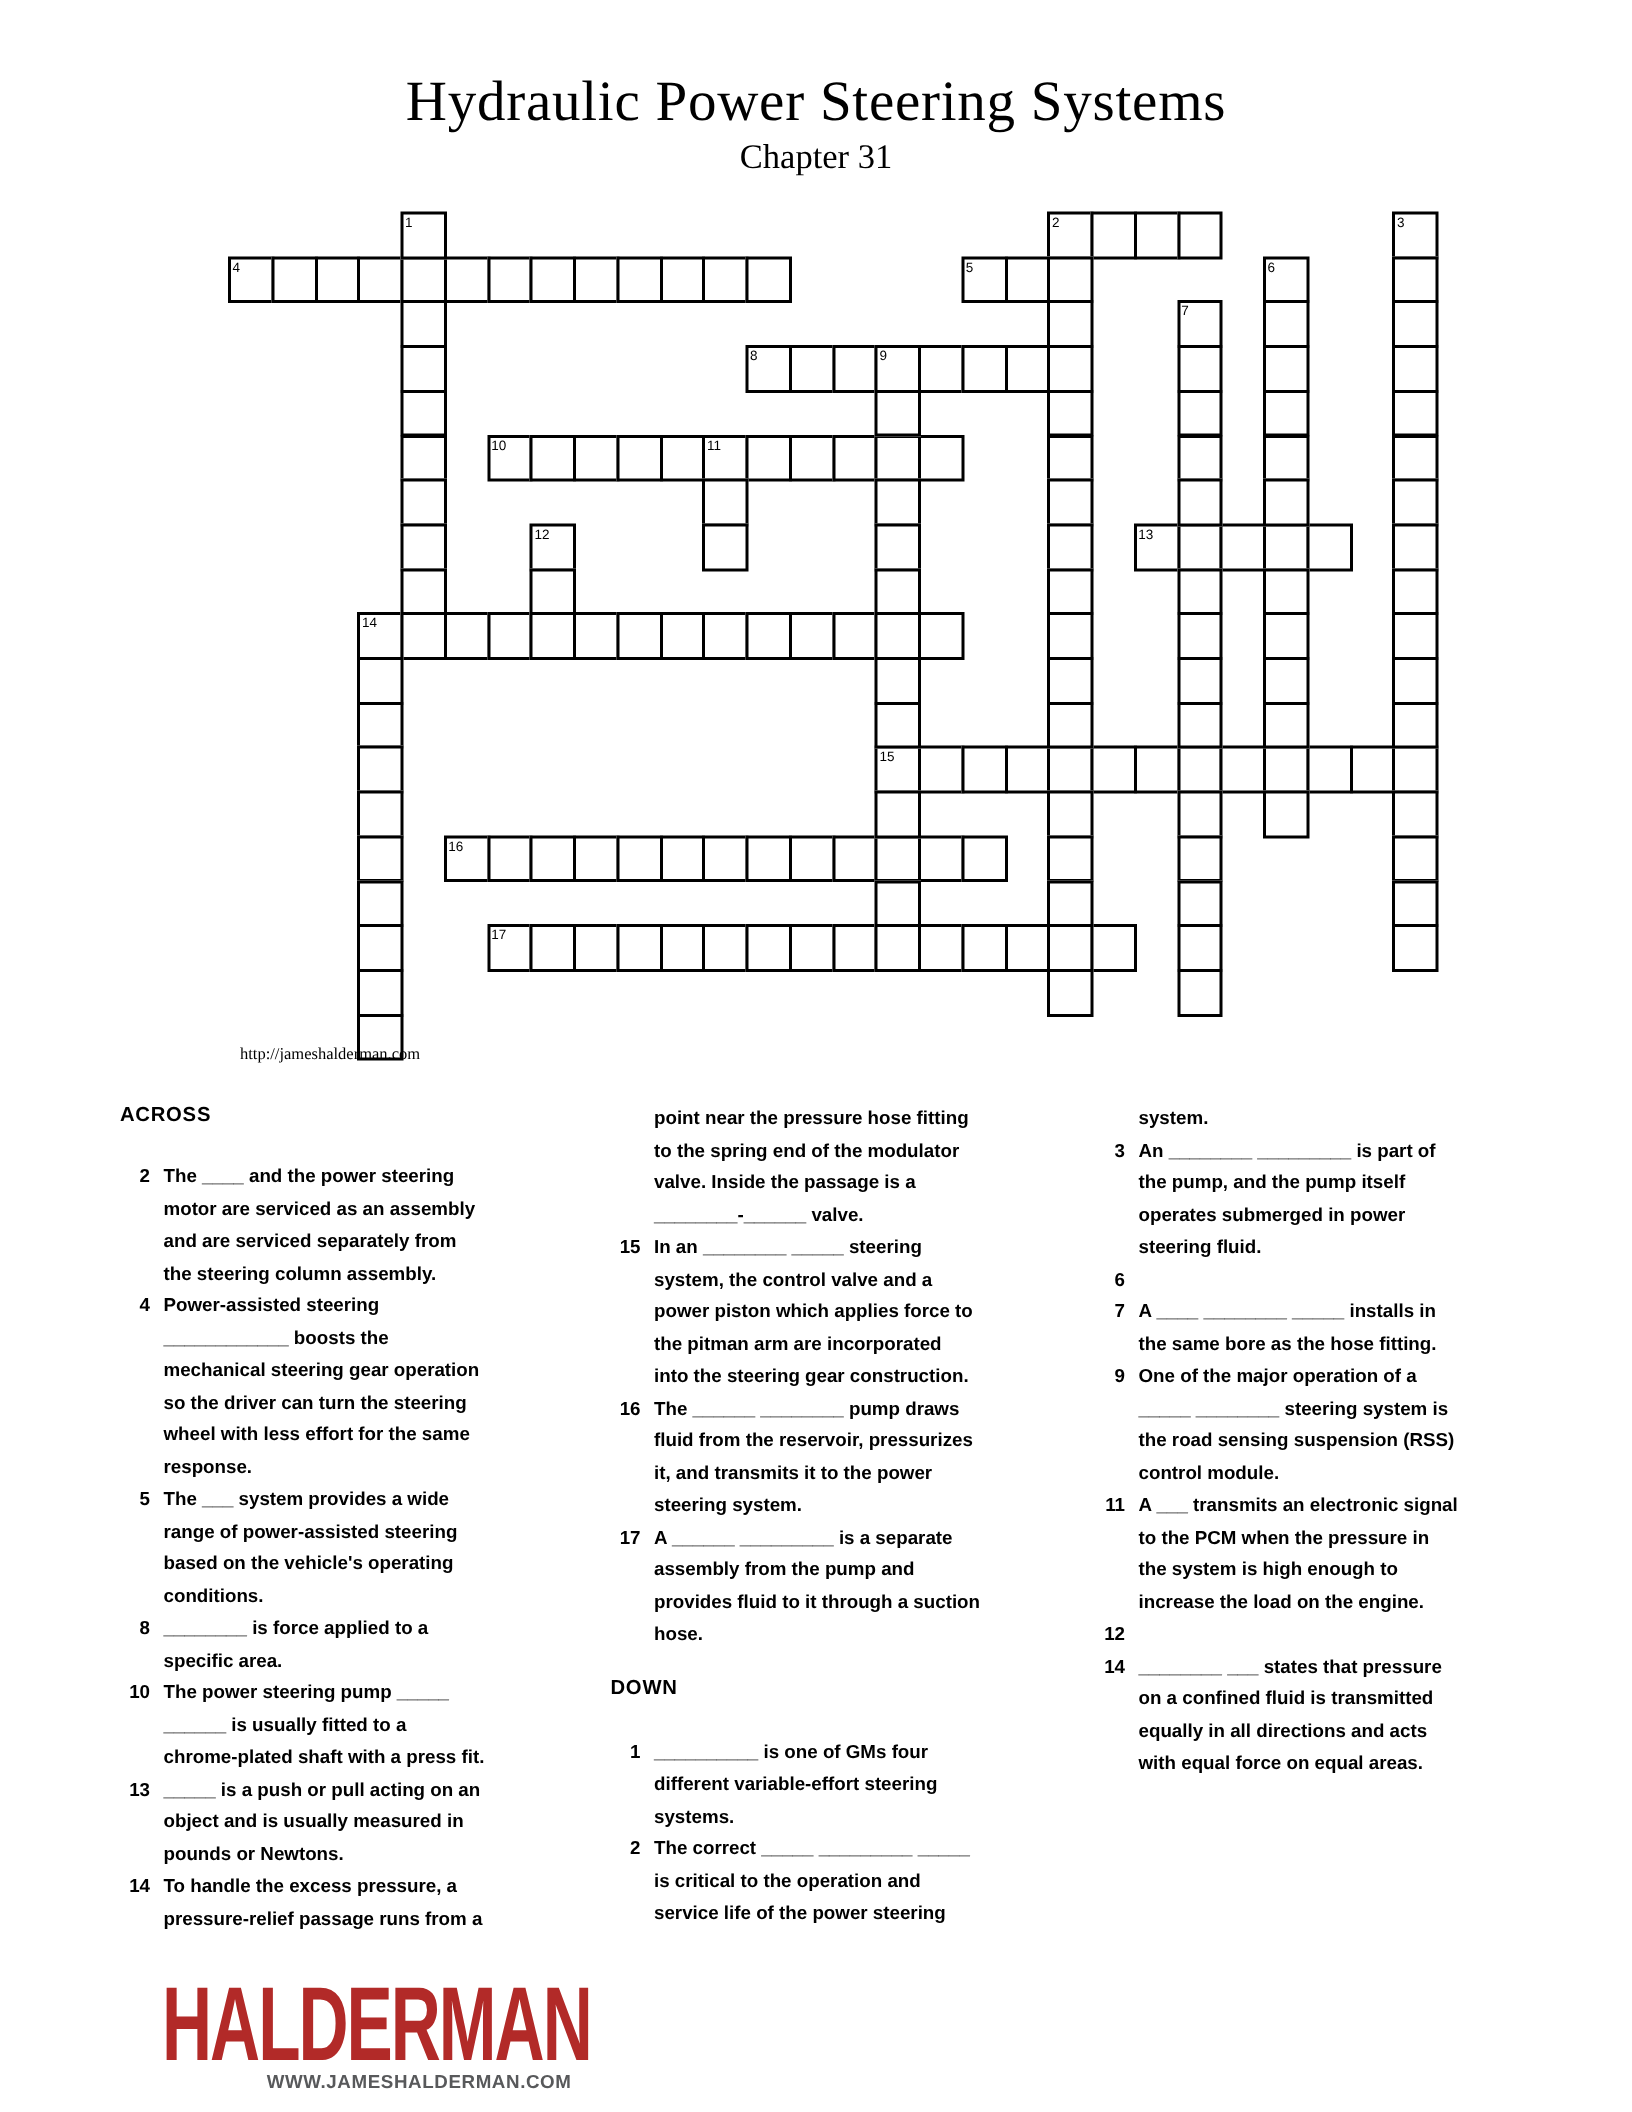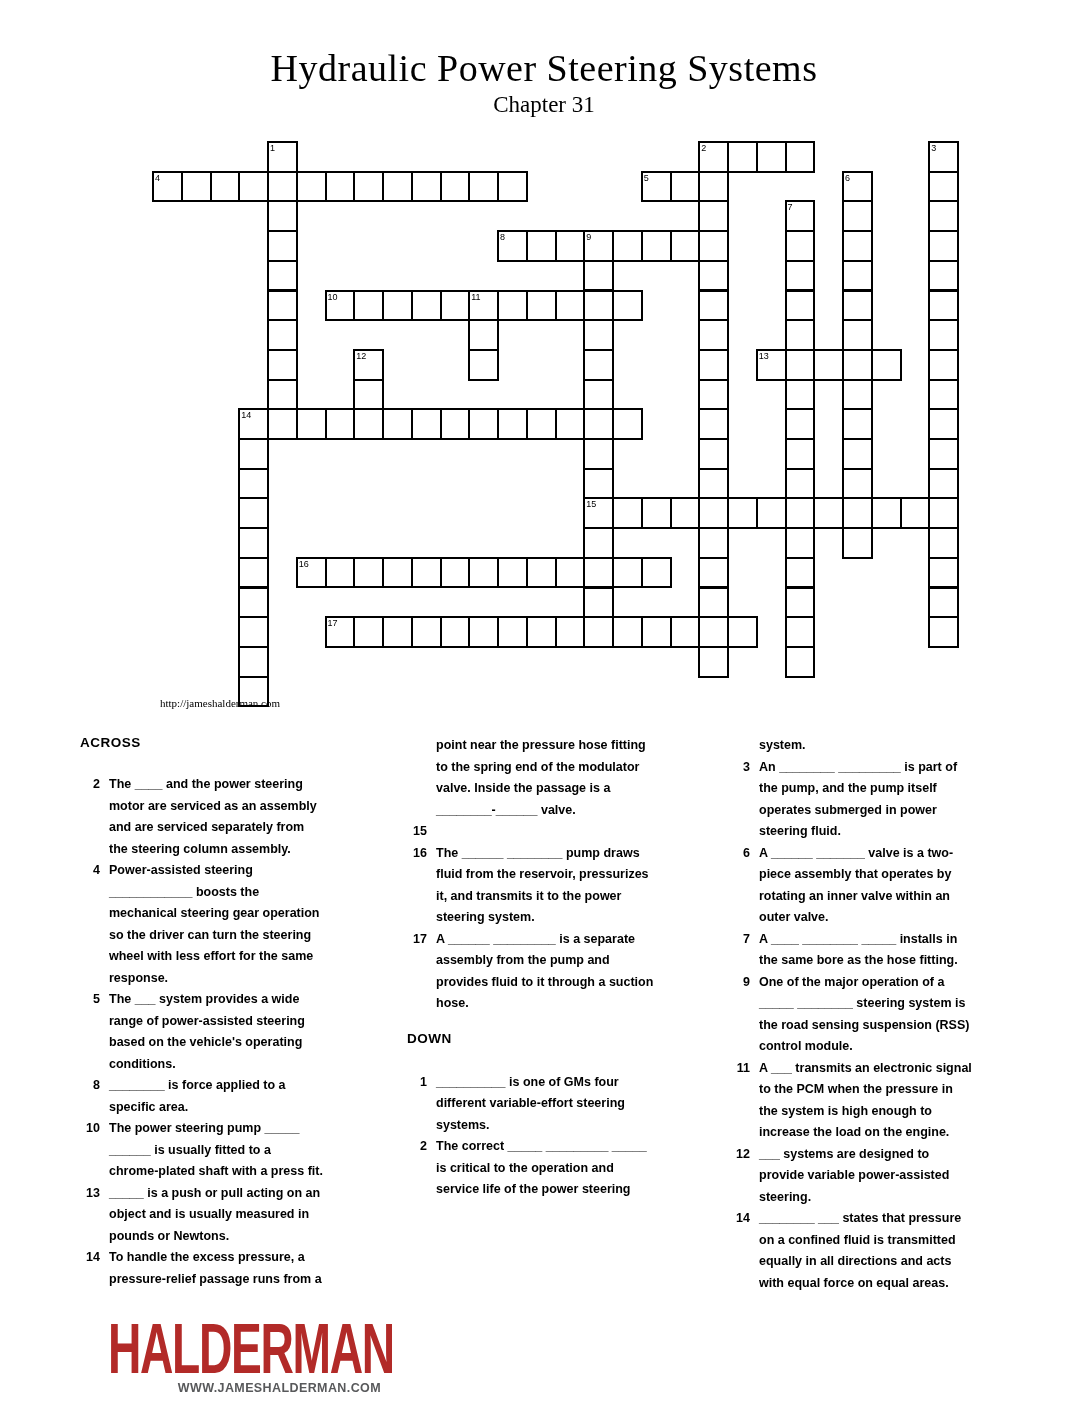--- a/index.html
+++ b/index.html
@@ -351,20 +351,27 @@
       <div class="clue-num"></div>
       <div class="clue-text">
         <div class="clue-line">point near the pressure hose fitting</div>
         <div class="clue-line">to the spring end of the modulator</div>
         <div class="clue-line">valve. Inside the passage is a</div>
         <div class="clue-line">________-______ valve.</div>
       </div>
     </div>
     <div class="clue">
       <div class="clue-num">15</div>
+      <div class="clue-text">
+        <div class="clue-line">In an ________ _____ steering</div>
+        <div class="clue-line">system, the control valve and a</div>
+        <div class="clue-line">power piston which applies force to</div>
+        <div class="clue-line">the pitman arm are incorporated</div>
+        <div class="clue-line">into the steering gear construction.</div>
+      </div>
     </div>
     <div class="clue">
       <div class="clue-num">16</div>
       <div class="clue-text">
         <div class="clue-line">The ______ ________ pump draws</div>
         <div class="clue-line">fluid from the reservoir, pressurizes</div>
         <div class="clue-line">it, and transmits it to the power</div>
         <div class="clue-line">steering system.</div>
       </div>
     </div>
@@ -406,26 +413,20 @@
       <div class="clue-num">3</div>
       <div class="clue-text">
         <div class="clue-line">An ________ _________ is part of</div>
         <div class="clue-line">the pump, and the pump itself</div>
         <div class="clue-line">operates submerged in power</div>
         <div class="clue-line">steering fluid.</div>
       </div>
     </div>
     <div class="clue">
       <div class="clue-num">6</div>
-      <div class="clue-text">
-        <div class="clue-line">A ______ _______ valve is a two-</div>
-        <div class="clue-line">piece assembly that operates by</div>
-        <div class="clue-line">rotating an inner valve within an</div>
-        <div class="clue-line">outer valve.</div>
-      </div>
     </div>
     <div class="clue">
       <div class="clue-num">7</div>
       <div class="clue-text">
         <div class="clue-line">A ____ ________ _____ installs in</div>
         <div class="clue-line">the same bore as the hose fitting.</div>
       </div>
     </div>
     <div class="clue">
       <div class="clue-num">9</div>
@@ -440,25 +441,20 @@
       <div class="clue-num">11</div>
       <div class="clue-text">
         <div class="clue-line">A ___ transmits an electronic signal</div>
         <div class="clue-line">to the PCM when the pressure in</div>
         <div class="clue-line">the system is high enough to</div>
         <div class="clue-line">increase the load on the engine.</div>
       </div>
     </div>
     <div class="clue">
       <div class="clue-num">12</div>
-      <div class="clue-text">
-        <div class="clue-line">___ systems are designed to</div>
-        <div class="clue-line">provide variable power-assisted</div>
-        <div class="clue-line">steering.</div>
-      </div>
     </div>
     <div class="clue">
       <div class="clue-num">14</div>
       <div class="clue-text">
         <div class="clue-line">________ ___ states that pressure</div>
         <div class="clue-line">on a confined fluid is transmitted</div>
         <div class="clue-line">equally in all directions and acts</div>
         <div class="clue-line">with equal force on equal areas.</div>
       </div>
     </div>

